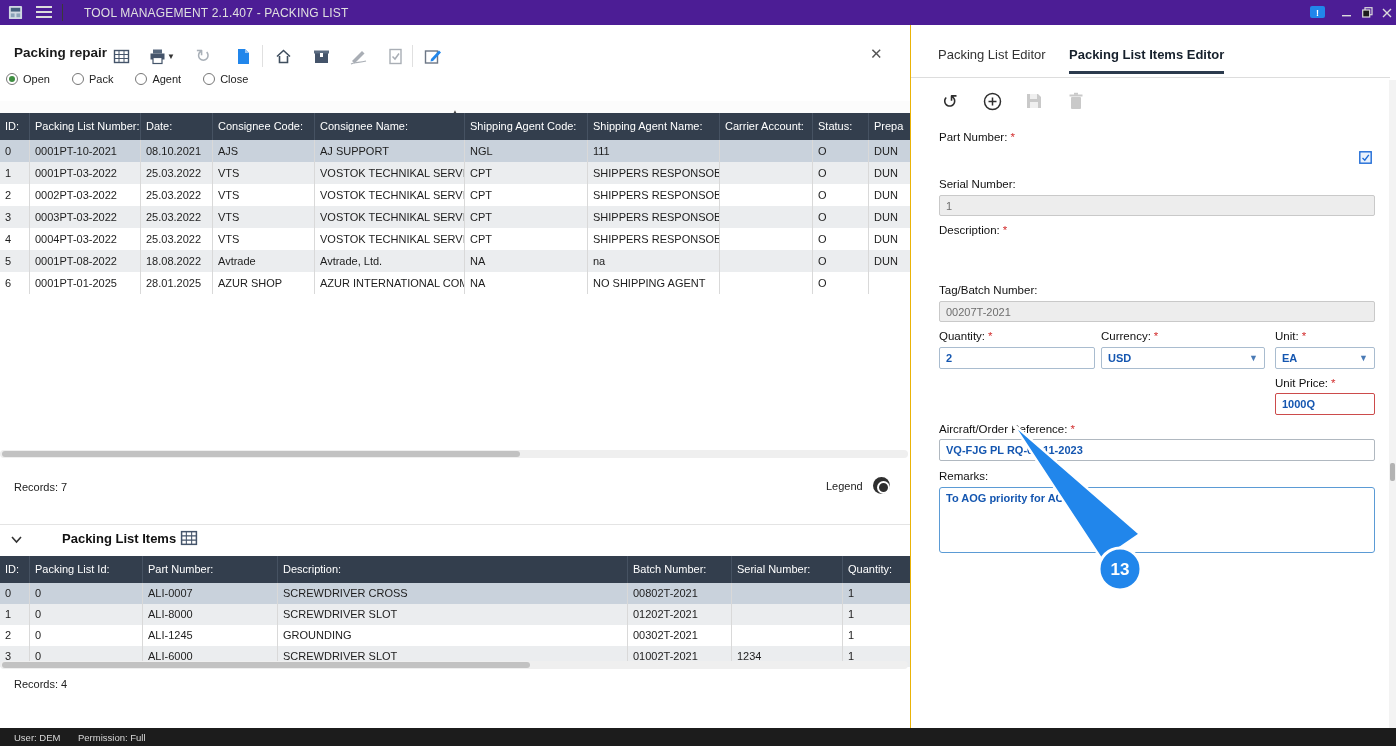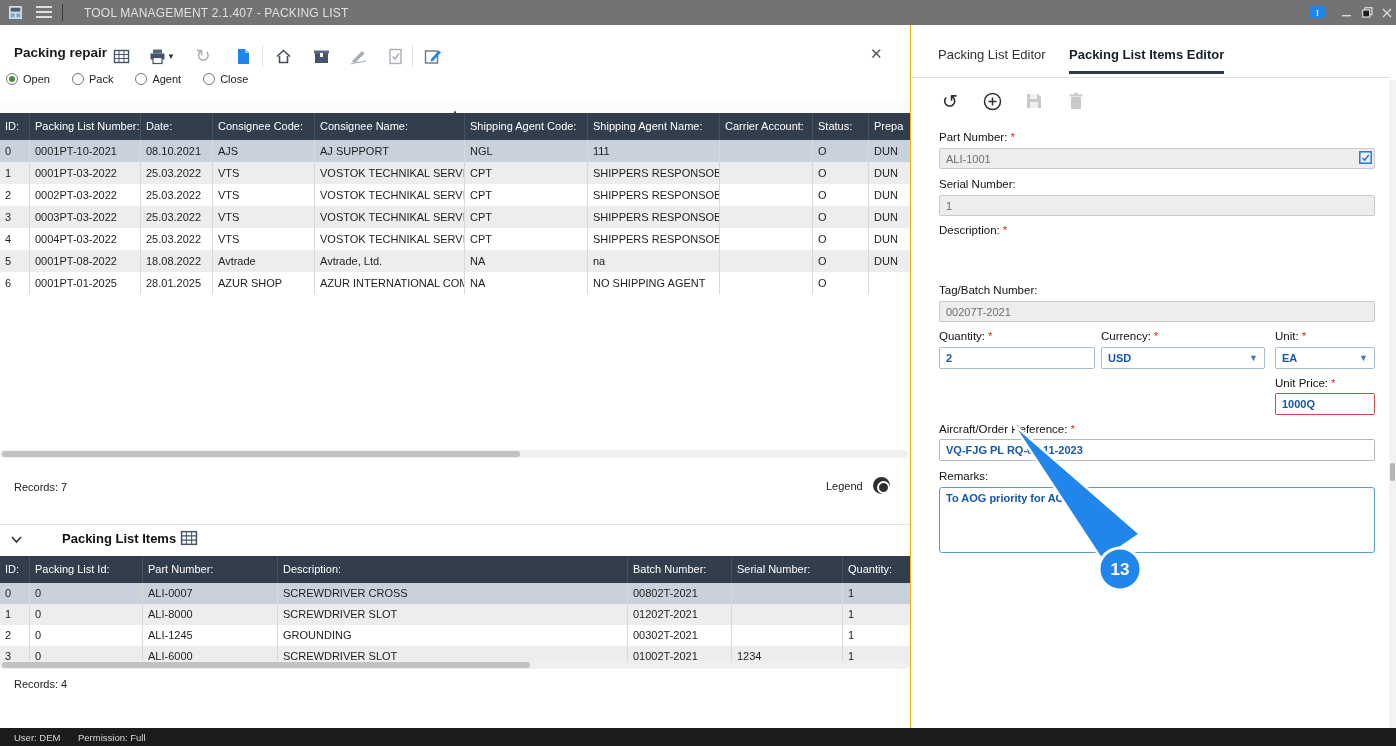--- a/index.html
+++ b/index.html
@@ -1,20 +1,20 @@
 <!DOCTYPE html>
 <html><head>
 <meta charset="utf-8">
 <style>
   * { margin:0; padding:0; box-sizing:border-box; }
   html,body { width:1396px; height:746px; overflow:hidden; font-family:"Liberation Sans", sans-serif; background:#fff; }
   .app { position:relative; width:1396px; height:746px; background:#fff; }
 
   
-  .titlebar { position:absolute; left:0; top:0; width:1396px; height:25px; background:#737373; color:#e8e8e8; }
+  .titlebar { position:absolute; left:0; top:0; width:1396px; height:25px; background:#4c1d95; color:#e8e8e8; }
   .tb-appicon { position:absolute; left:8px; top:5px; width:15px; height:15px; }
   .tb-menu { position:absolute; left:36px; top:6px; width:16px; height:13px; cursor:pointer; }
   .tb-menu i { display:block; height:2px; background:#dcdcdc; margin-bottom:3px; }
   .tb-sep { position:absolute; left:62px; top:4px; width:1px; height:17px; background:#3a3a3a; }
   .tb-title { position:absolute; left:84px; top:6px; font-size:12px; letter-spacing:.2px; color:#e0e0e0; white-space:nowrap; }
   .tb-btn { position:absolute; top:4px; width:18px; height:17px; display:flex; align-items:center; justify-content:center; cursor:pointer; }
   .tb-help { left:1308px; }
   .tb-min { left:1338px; } .tb-res { left:1358px; } .tb-close { left:1378px; }
 
   
@@ -438,21 +438,20 @@
       <div class="ed-tool">
           <svg width="16" height="18" viewBox="0 0 16 18">
             <rect x="3" y="5" width="10" height="12" rx="1" fill="#c9c9c9"></rect>
             <rect x="1.5" y="2.5" width="13" height="2" fill="#c9c9c9"></rect>
             <rect x="6" y="0.8" width="4" height="2" fill="#c9c9c9"></rect>
           </svg>
         </div>
     </div>
 
     <div class="flabel lb-part"><span>Part Number:</span><span class="req">*</span></div>
-    <input class="fld gray in-part" readonly="" value="ALI-1001" style="">
     <svg class="part-edit" width="13" height="13" viewBox="0 0 13 13">
         <rect x="0.8" y="0.8" width="11.4" height="11.4" fill="#eaf2fc" stroke="#1e6bd6" stroke-width="1.4"></rect>
         <path d="M3.5 7 L5.8 9.2 L9.8 3.8" fill="none" stroke="#1e6bd6" stroke-width="1.4"></path>
       </svg>
 
     <div class="flabel lb-serial"><span>Serial Number:</span></div>
     <input class="fld gray in-serial" readonly="" value="1" style="">
 
     <div class="flabel lb-desc"><span>Description:</span><span class="req">*</span></div>
 

